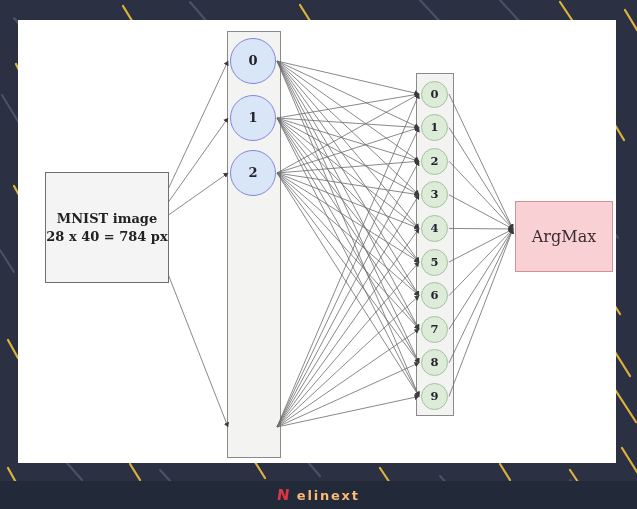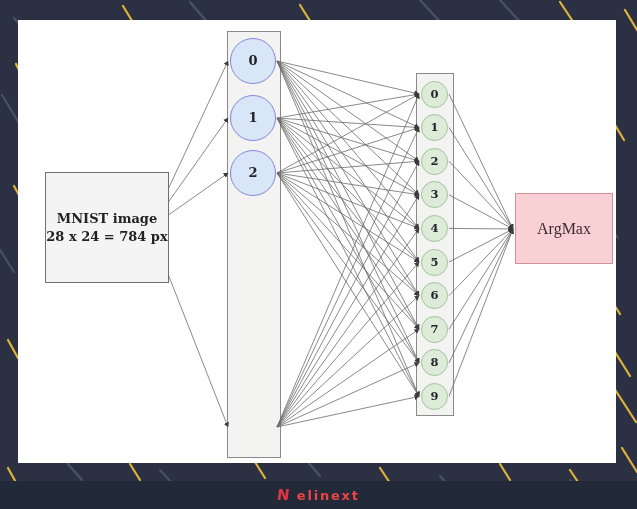--- a/index.html
+++ b/index.html
@@ -25,37 +25,37 @@
     text-align:center;font-weight:bold;color:#23232e;z-index:3;
     box-sizing:border-box;
   }
   .mnist-box{
     position:absolute;left:7px;top:152px;width:122px;height:109px;
     background:#f4f4f4;border:1.5px solid #6f6f6f;z-index:3;
     display:flex;flex-direction:column;justify-content:center;gap:3px;
     text-align:center;font-weight:bold;font-size:13px;color:#222222;margin-left:20px;
   }
   .argmax-box{
-    position:absolute;left:497px;top:173px;width:96px;height:69px;
+    position:absolute;left:497px;top:181px;width:96px;height:69px;
     border:1.5px solid;z-index:3;
     display:flex;align-items:center;justify-content:center;
-    font-size:16px;color:#3c2b31;font-family:Liberation Serif, serif;
+    font-size:16px;color:#3c2b31;
   }
   .footer{
     position:absolute;left:0;bottom:0;width:637px;height:28px;
     background:#222a3a;z-index:2;
     display:flex;align-items:center;justify-content:center;gap:7px;
     font-family:"DejaVu Sans", sans-serif;
   }
   .logo-icon{
     font-weight:bold;font-size:15px;transform:skewX(-8deg);
     line-height:1;
   }
   .logo-text{
-    color:#ef4444;font-size:13px;font-weight:bold;letter-spacing:1.8px;
+    color:#fdba74;font-size:13px;font-weight:bold;letter-spacing:1.8px;
     line-height:1;
   }
   .hatch-y{stroke-width:2.2;stroke-linecap:round;}
   .hatch-s{stroke-width:2;stroke-linecap:round;opacity:0.85;}
 </style>
 </head>
 <body>
 
 <div class="stage">
 
@@ -167,21 +167,21 @@
         <line x1="431" y1="208.4" x2="495" y2="209" marker-end="url(#arrowhead)"></line>
         <line x1="431" y1="242" x2="495" y2="209" marker-end="url(#arrowhead)"></line>
         <line x1="431" y1="275.6" x2="495" y2="209" marker-end="url(#arrowhead)"></line>
         <line x1="431" y1="309.2" x2="495" y2="209" marker-end="url(#arrowhead)"></line>
         <line x1="431" y1="342.8" x2="495" y2="209" marker-end="url(#arrowhead)"></line>
         <line x1="431" y1="376.4" x2="495" y2="209" marker-end="url(#arrowhead)"></line>
       </svg>
 
     <div class="mnist-box">
       <div>MNIST image</div>
-      <div>28 x 24 = 784 px</div>
+      <div>28 x 40 = 784 px</div>
     </div>
 
     <div class="argmax-box" id="argmax-box" style="background: rgb(249, 208, 212); border-color: rgb(207, 146, 155);">
       <span>ArgMax</span>
     </div>
   <div class="node input-node" style="left: 212px; top: 18px; height: 46px; width: 46px; background: rgb(217, 230, 248); border-color: rgb(133, 133, 222); font-size: 13px; line-height: 43px;">0</div>
       <div class="node input-node" style="left: 212px; top: 75px; height: 46px; width: 46px; background: rgb(217, 230, 248); border-color: rgb(133, 133, 222); font-size: 13px; line-height: 43px;">1</div>
       <div class="node input-node" style="left: 212px; top: 130px; height: 46px; width: 46px; background: rgb(217, 230, 248); border-color: rgb(133, 133, 222); font-size: 13px; line-height: 43px;">2</div>
       <div class="node output-node" style="left: 403px; top: 60.5px; height: 27px; width: 27px; background: rgb(221, 236, 217); border-color: rgb(163, 193, 158); font-size: 11.5px; line-height: 24px;">0</div>
       <div class="node output-node" style="left: 403px; top: 94.1px; height: 27px; width: 27px; background: rgb(221, 236, 217); border-color: rgb(163, 193, 158); font-size: 11.5px; line-height: 24px;">1</div>

